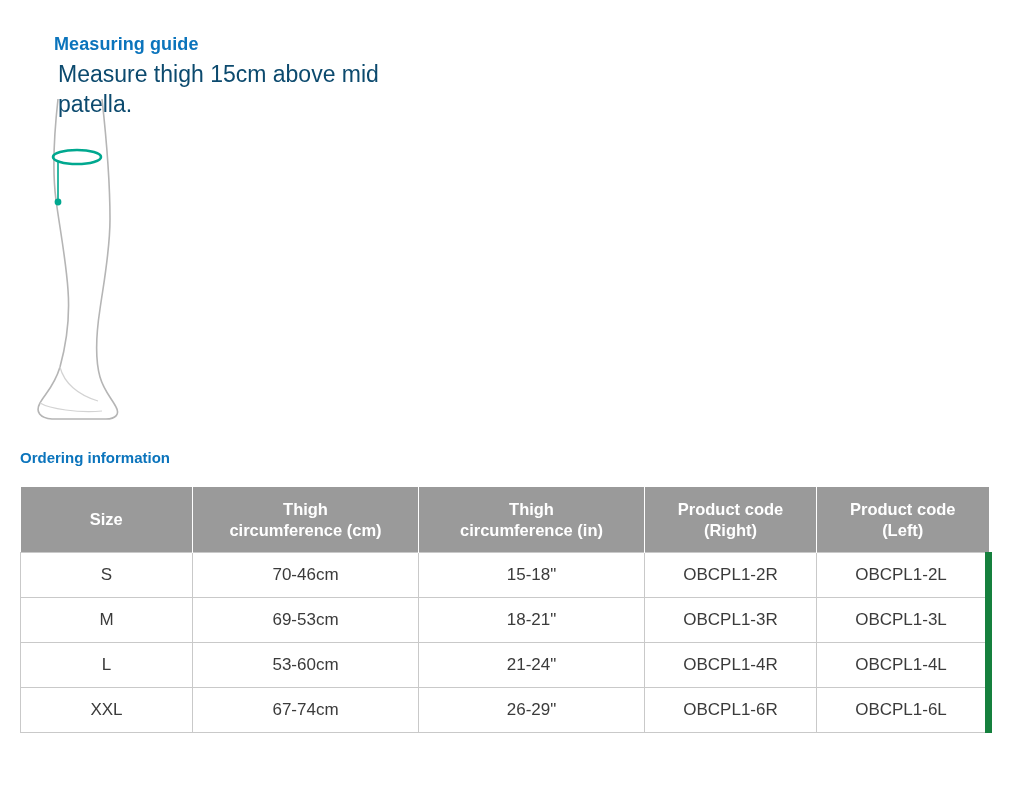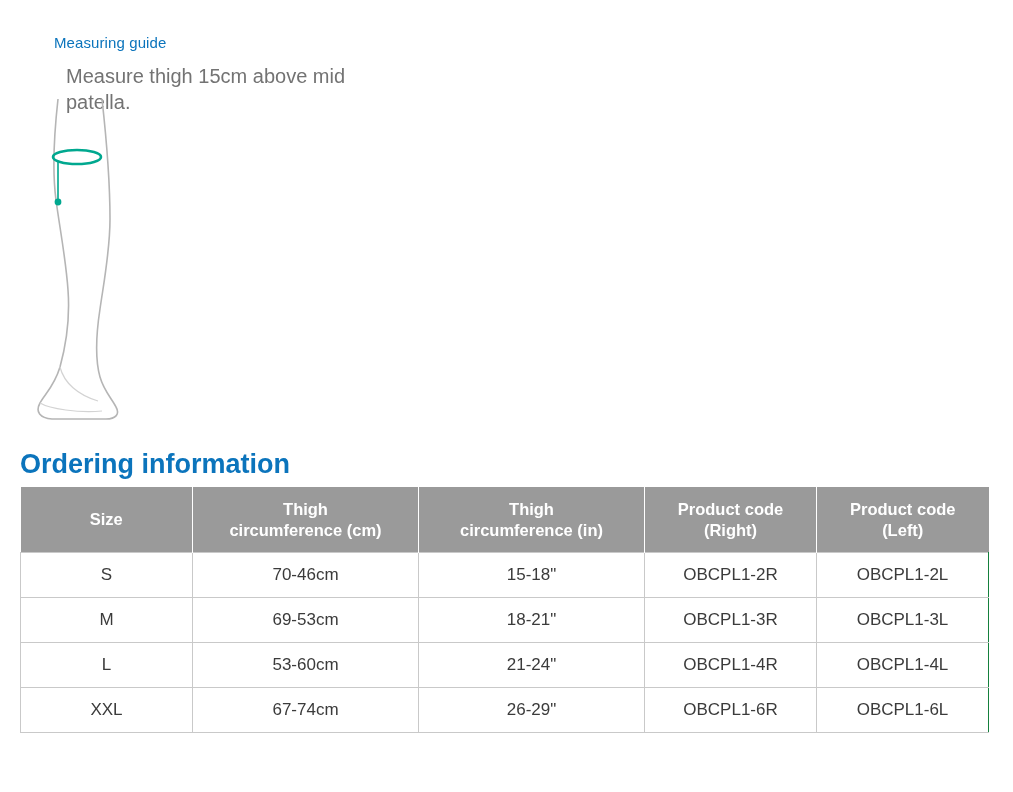--- a/index.html
+++ b/index.html
@@ -24,49 +24,49 @@
 
   
   .measuring-guide {
     position: absolute;
     left: 54px;
     top: 34px;
     width: 420px;
   }
   .mg-title {
     color: #0b74bc;
-    font-size: 15px;
-    font-weight: normal;
+    font-size: 18px;
+    font-weight: bold;
     margin: 0 0 4px 0;
     letter-spacing: 0.1px;
   }
   .mg-text {
-    font-size: 20px;
+    font-size: 23px;
     line-height: 1.32;
-    color: #737373;
-    margin: 12px;
+    color: #0c4a6e;
+    margin: 4px;
     max-width: 330px;
     font-weight: 400;
   }
 
   .leg-figure {
     position: absolute;
     left: 20px;
     top: 95px;
     width: 200px;
     height: 330px;
   }
 
   
   .ordering-title {
     position: absolute;
     left: 20px;
     top: 449px;
     color: #0b74bc;
-    font-size: 27px;
+    font-size: 15px;
     font-weight: bold;
     margin: 0;
   }
 
   .order-table {
     position: absolute;
     left: 20px;
     top: 487px;
     width: 968px;
     border-collapse: collapse;
@@ -88,21 +88,21 @@
   .order-table td {
     font-size: 17px;
     text-align: center;
     color: #3b3b3b;
     padding: 12px 6px;
     border: 1px solid #c9c9c9;
     background: #ffffff;
     vertical-align: middle;
   }
   .order-table tr td:first-child { border-left: 1px solid #c9c9c9; }
-  .order-table tr td:last-child { border-right: 1px solid #15803d; }
+  .order-table tr td:last-child { border-right: 7px solid #15803d; }
 
   .col-size { width: 172px; }
   .col-cm { width: 226px; }
   .col-in { width: 226px; }
   .col-right { width: 172px; }
   .col-left { width: 172px; }
 </style>
 </head>
 <body>
 

